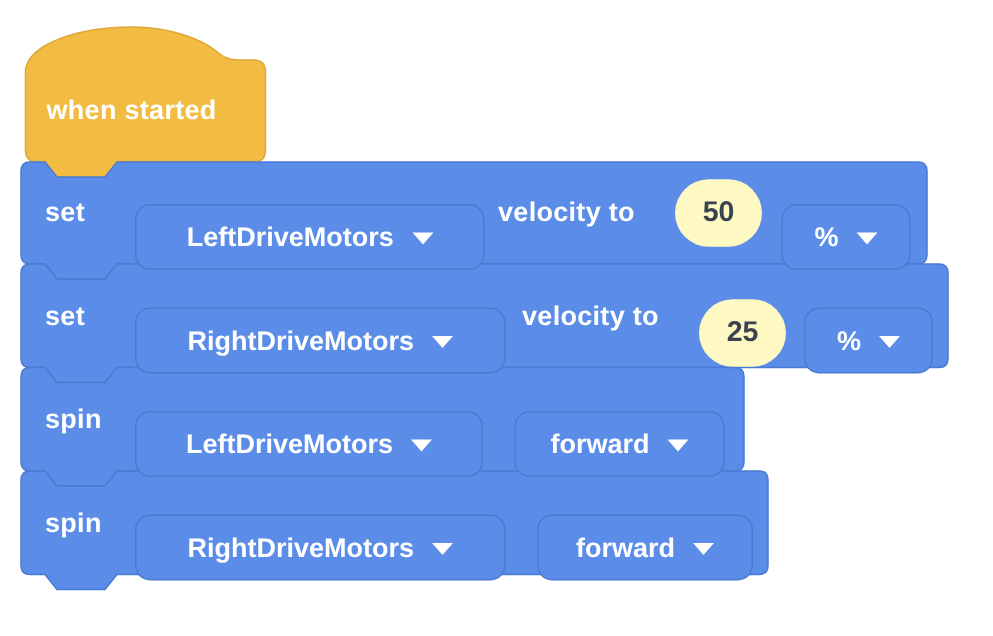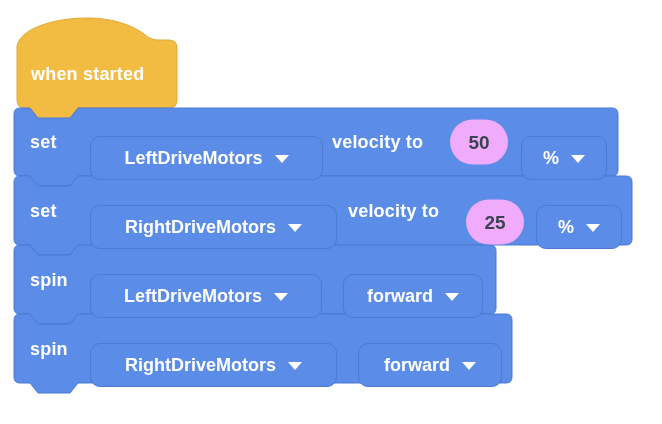--- a/index.html
+++ b/index.html
@@ -64,21 +64,21 @@
     height: 0;
     border-left: 7px solid transparent;
     border-right: 7px solid transparent;
     border-top: 8px solid #ffffff;
     margin-top: 2px;
   }
   .oval {
     position: absolute;
     height: 45px;
     transform: translateY(-50%);
-    background: #f0abfc;
+    background: #fef9c3;
     border-radius: 23px;
     box-sizing: border-box;
     display: flex;
     align-items: center;
     justify-content: center;
     color: #3b4351;
     font-weight: 700;
     font-size: 19px;
     cursor: text;
   }

